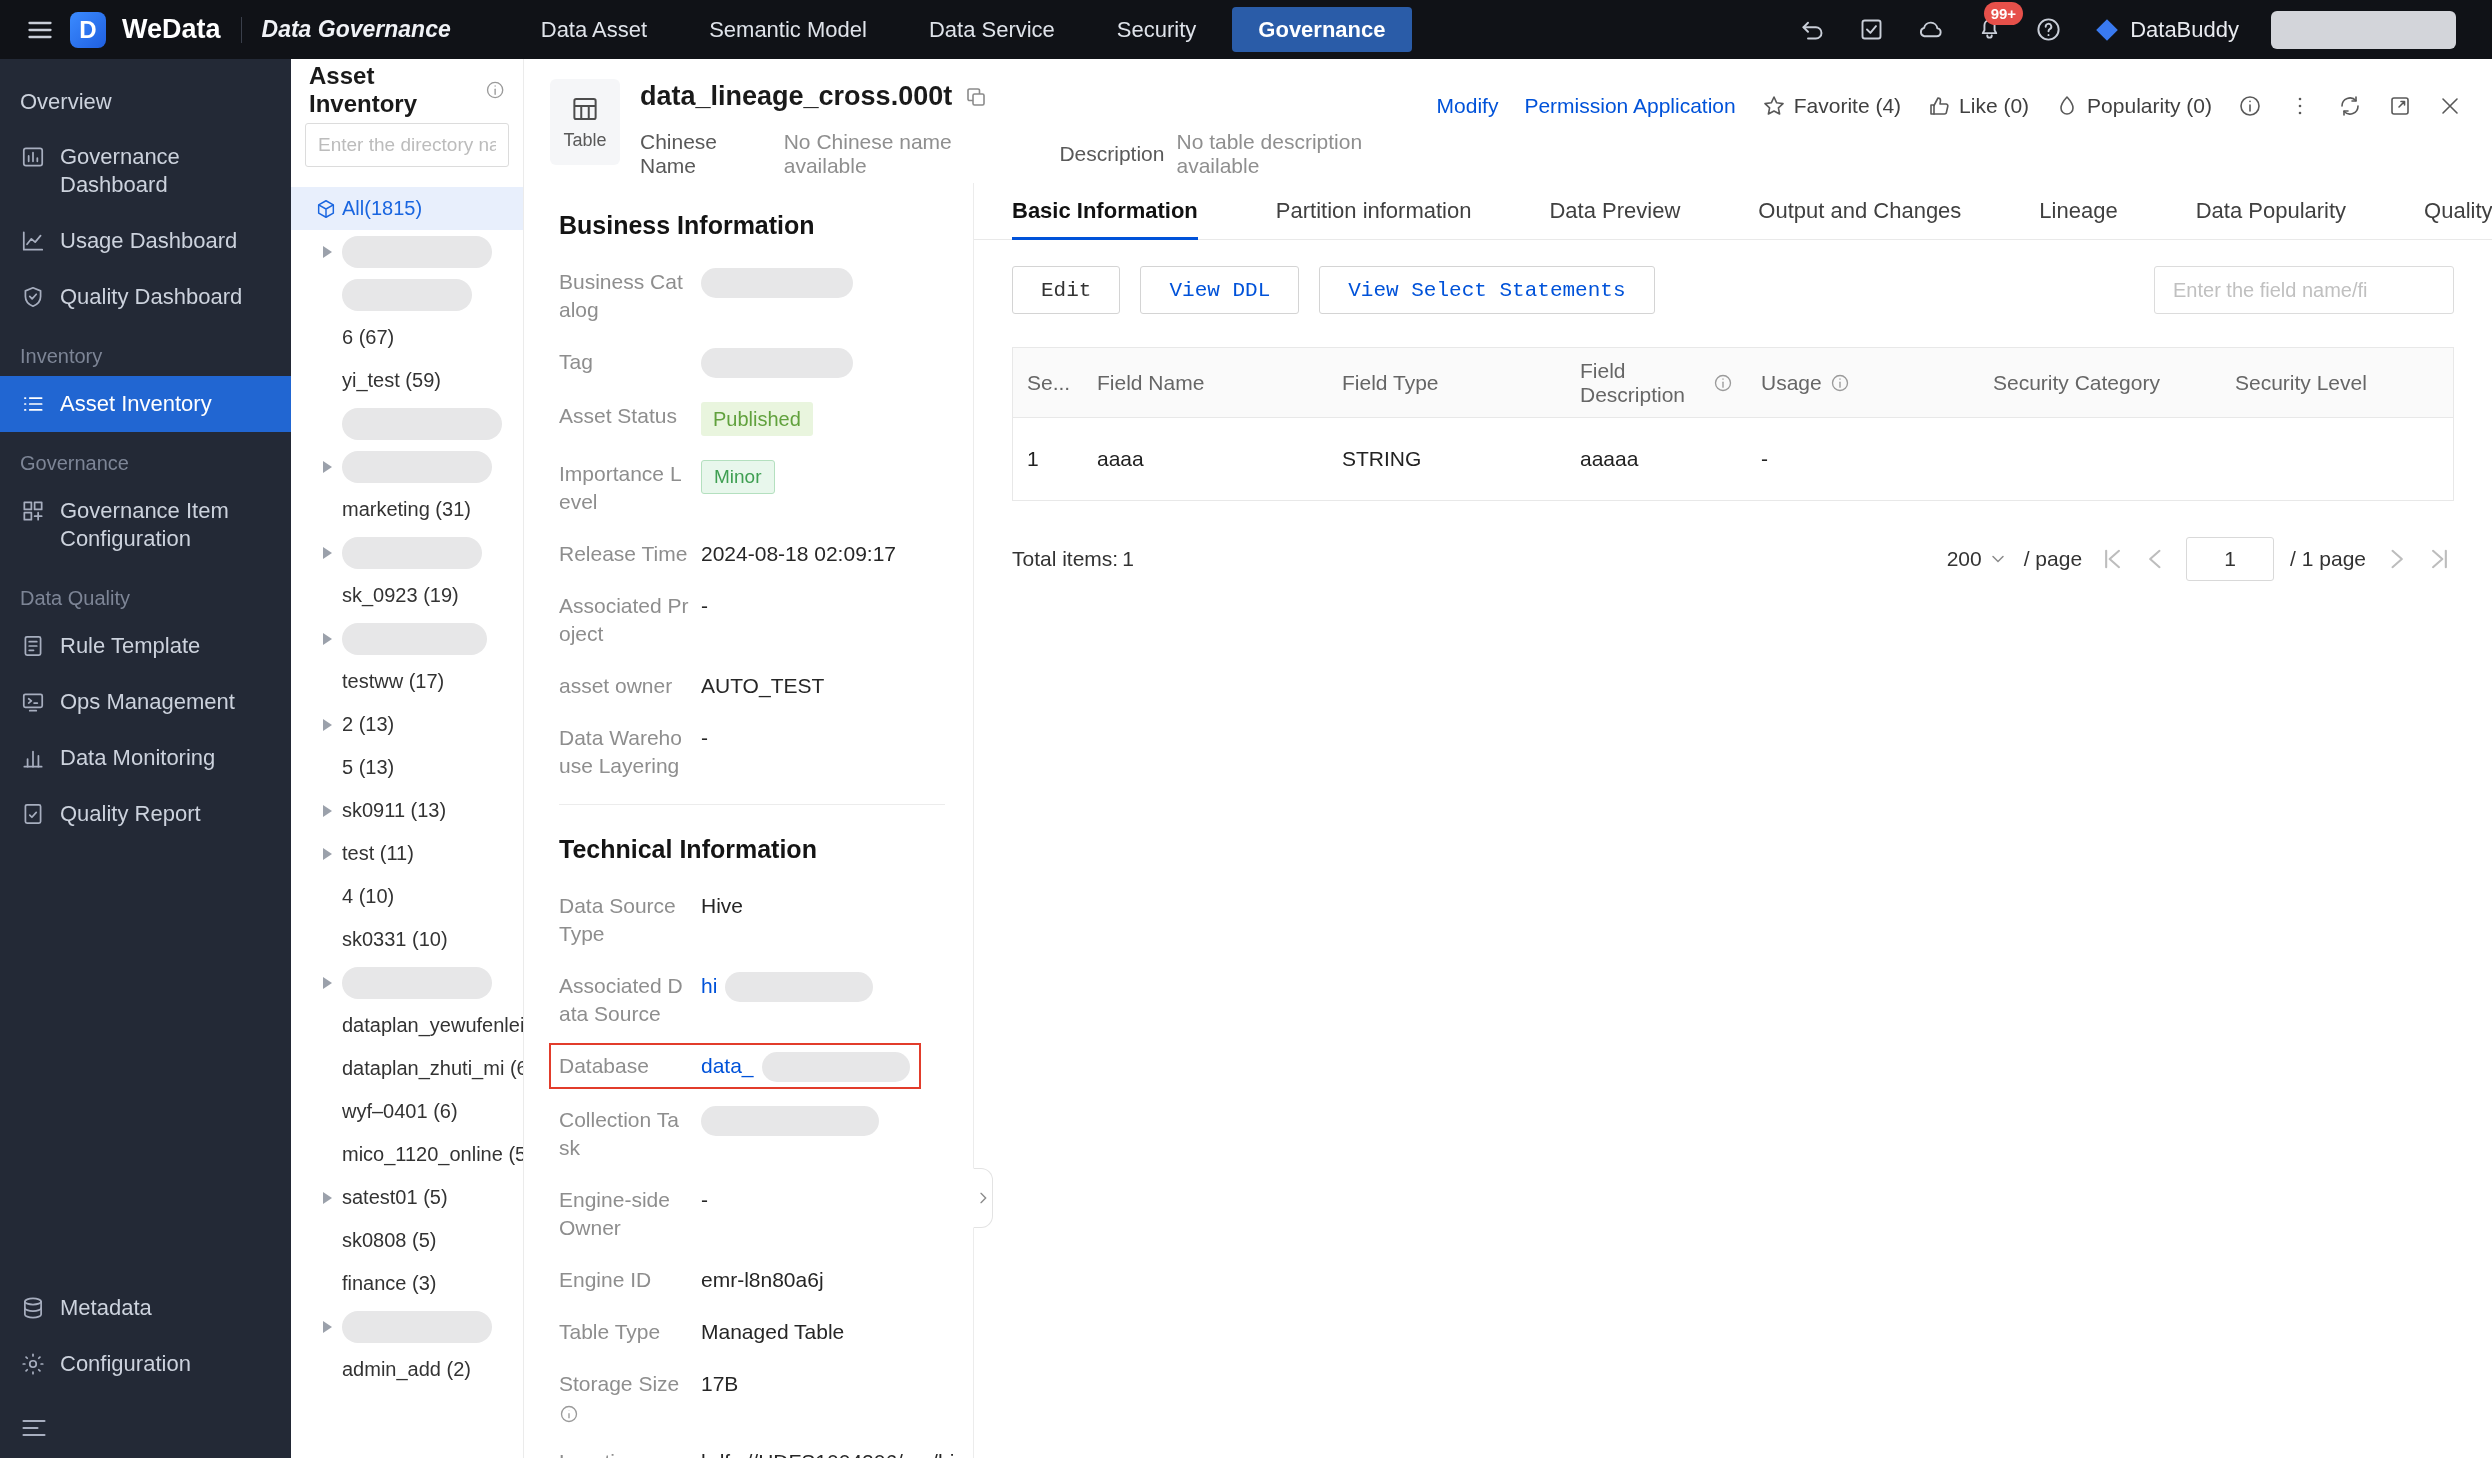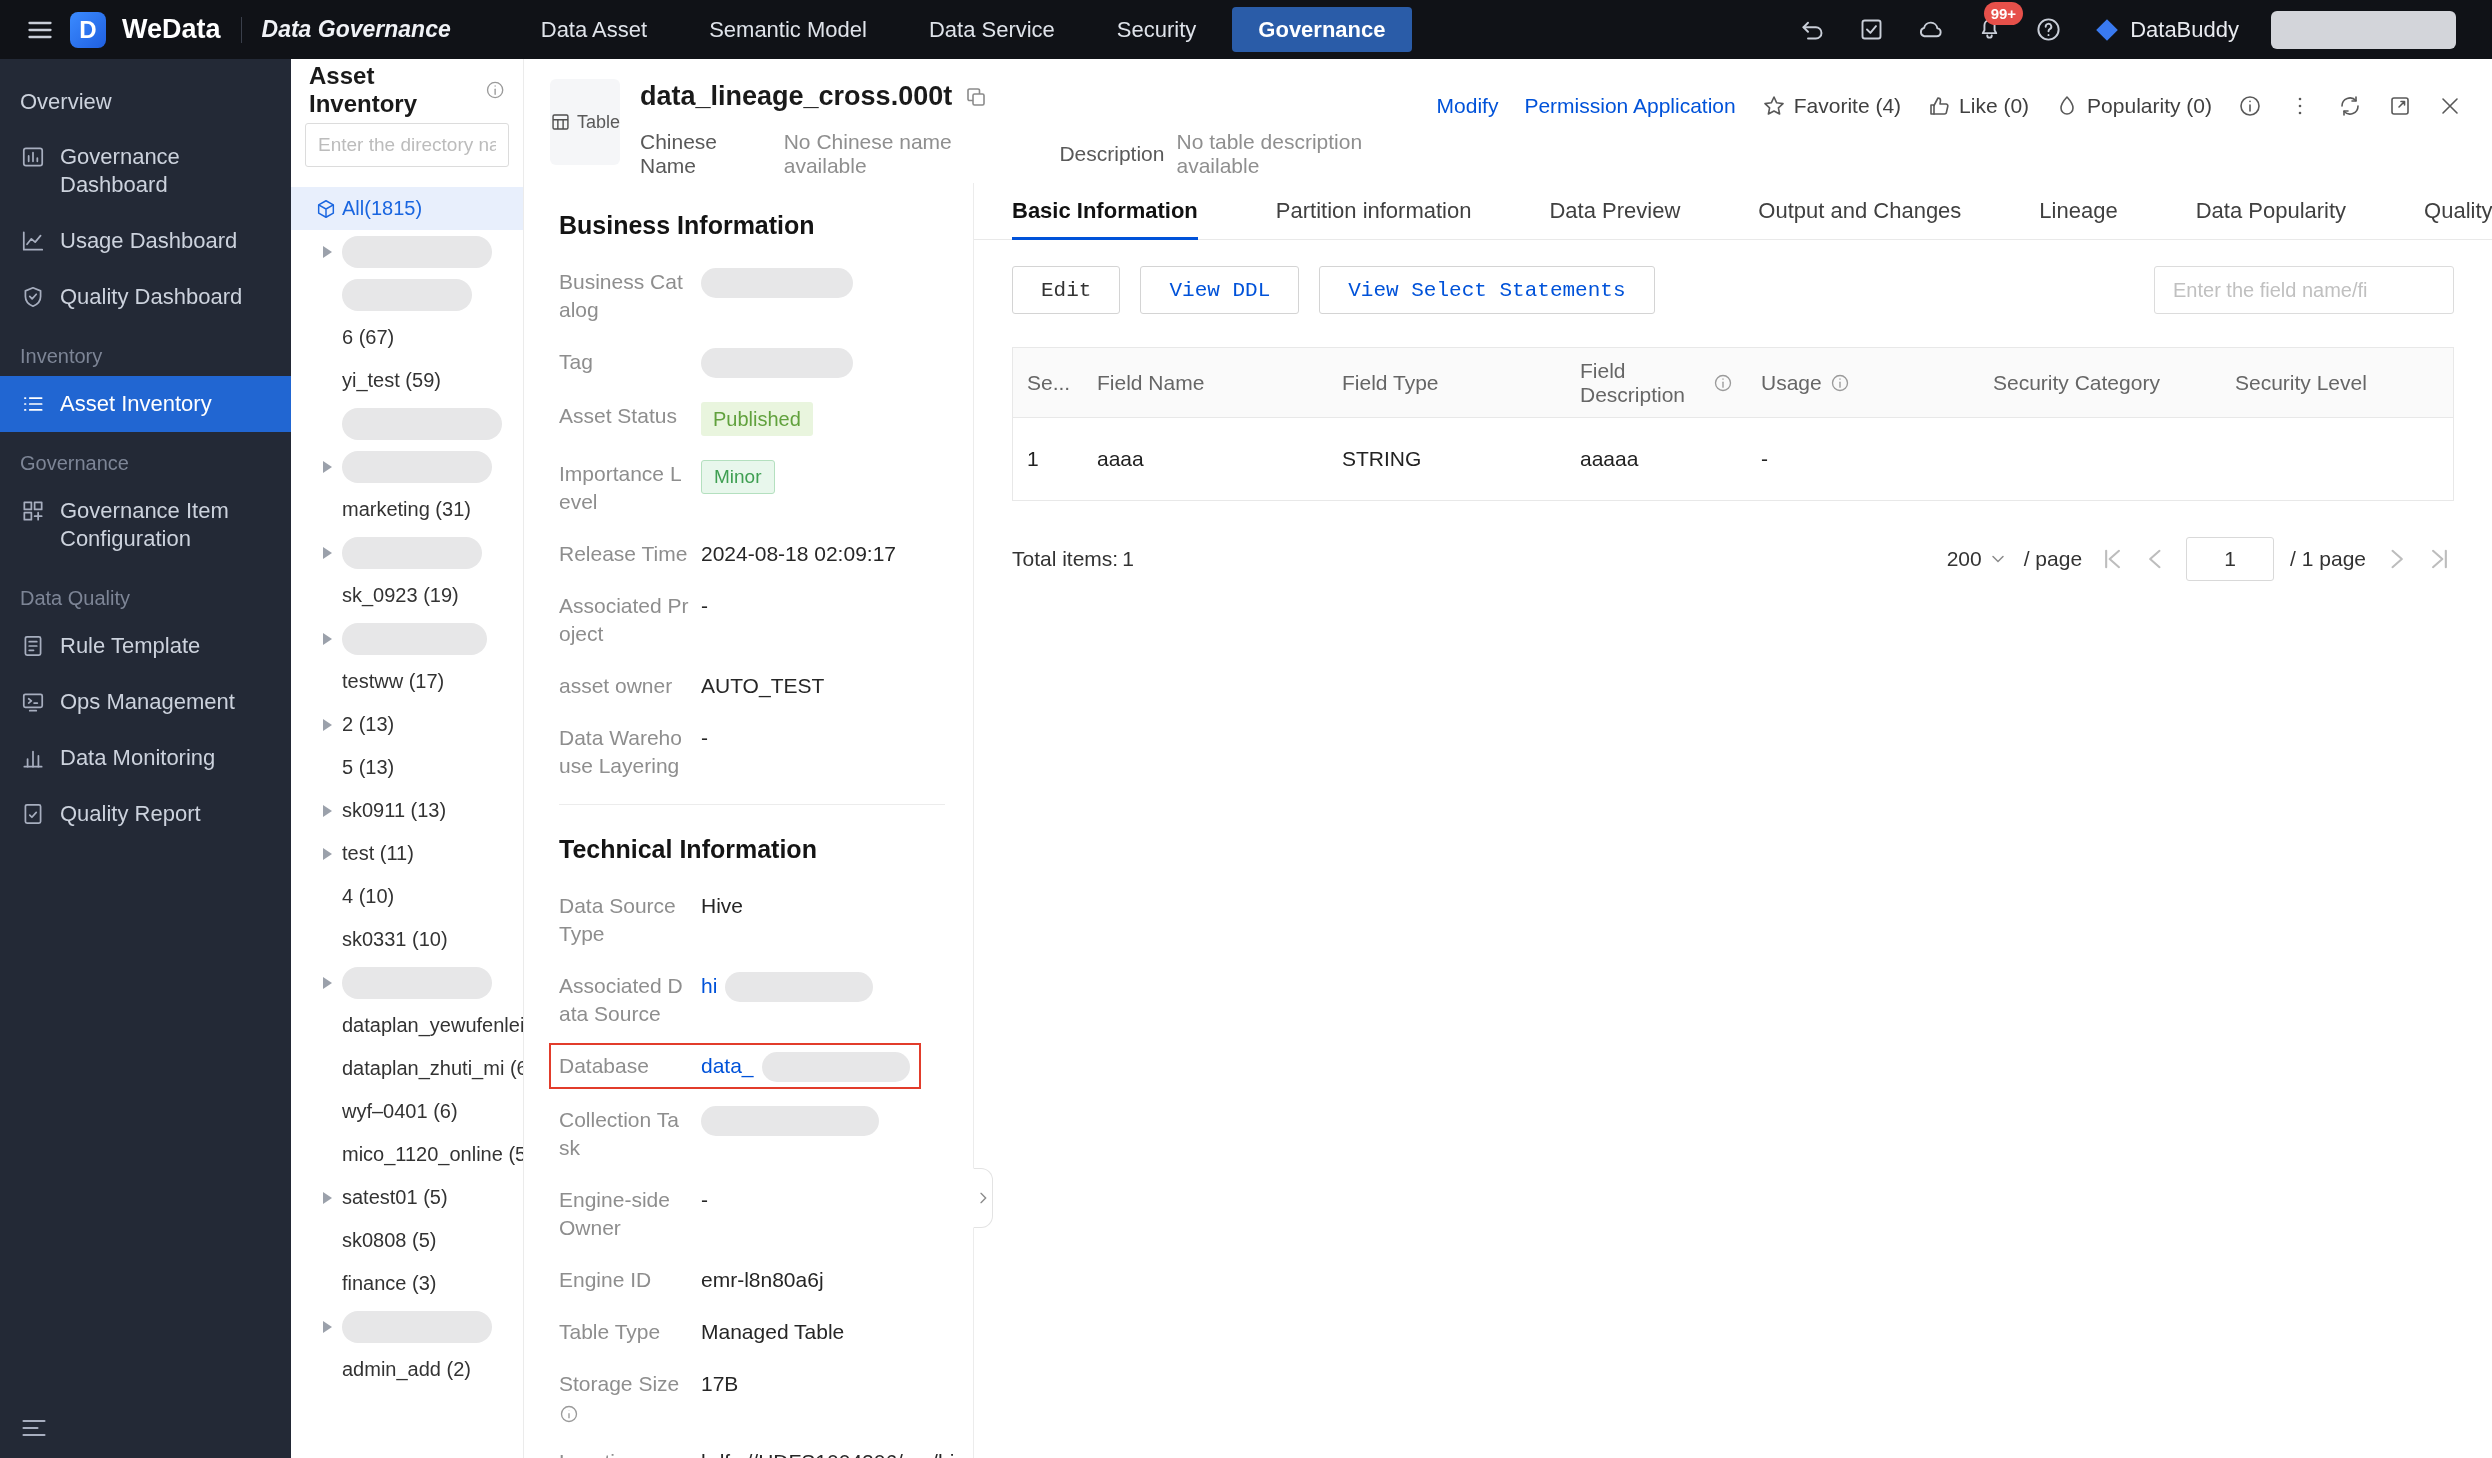--- a/index.html
+++ b/index.html
@@ -48,21 +48,21 @@
   .tree-search input::placeholder { color:#bcbcbc; }
   .tree-list { padding-top:6px; }
   .tree-row { position:relative; display:flex; align-items:center; height:43px; padding-left:51px; font-size:20px; color:#333; cursor:pointer; white-space:nowrap; overflow:hidden; }
   .tree-row.selected { background:#e8effc; color:#1a66e0; }
   .tri { position:absolute; left:32px; width:0; height:0; border-left:9px solid #9ba1ab; border-top:6px solid transparent; border-bottom:6px solid transparent; }
   .cube { position:absolute; left:24px; width:22px; height:22px; stroke:#1a66e0; fill:none; stroke-width:1.6; stroke-linejoin:round; }
   .pill { display:inline-block; height:32px; border-radius:16px; background:#e7e7e8; }
 
   
   .content-header { position:absolute; top:59px; left:524px; right:0; height:124px; background:#fff; display:flex; padding:20px 30px 0 26px; z-index:5; }
-  .type-chip { width:70px; height:86px; background:#f5f6f8; border-radius:6px; display:flex; align-items:center; justify-content:center; gap:6px; flex:0 0 70px; }
+  .type-chip { width:70px; height:86px; background:#f5f6f8; border-radius:6px; display:flex; flex-direction:column; align-items:center; justify-content:center; gap:6px; flex:0 0 70px; }
   .type-chip svg { width:30px; height:30px; stroke:#4d4d4d; fill:none; stroke-width:1.6; }
   .type-chip span { font-size:18px; color:#595959; }
   .head-text { margin-left:20px; }
   .title-row { display:flex; align-items:center; gap:12px; margin-top:2px; }
   .page-title { font-size:27px; font-weight:bold; color:#1a1a1a; }
   .copy-icn { width:24px; height:24px; stroke:#8a8a8a; fill:none; stroke-width:1.6; cursor:pointer; }
   .sub-row { display:flex; align-items:center; margin-top:18px; font-size:21px; }
   .sub-label { color:#595959; margin-right:12px; }
   .sub-value { color:#8f8f8f; }
   .sub-gap { width:34px; }
@@ -239,20 +239,37 @@
         <span>Data Monitoring</span>
       </div>
       <div class="side-item">
         <svg class="sic" viewBox="0 0 24 24">
             <rect x="5" y="3.5" width="14" height="17" rx="1.5"></rect>
             <path d="M9 13l2 2 4-4.5"></path>
           </svg>
         <span>Quality Report</span>
       </div>
     </div>
+    <div class="side-bottom">
+      <div class="side-item">
+        <svg class="sic" viewBox="0 0 24 24">
+            <ellipse cx="12" cy="6" rx="7.5" ry="2.8"></ellipse>
+            <path d="M4.5 6v12c0 1.5 3.4 2.8 7.5 2.8s7.5-1.3 7.5-2.8V6"></path>
+            <path d="M4.5 12c0 1.5 3.4 2.8 7.5 2.8s7.5-1.3 7.5-2.8"></path>
+          </svg>
+        <span>Metadata</span>
+      </div>
+      <div class="side-item">
+        <svg class="sic" viewBox="0 0 24 24">
+            <circle cx="12" cy="12" r="3"></circle>
+            <path d="M12 4.5V3M12 21v-1.5M19.5 12H21M3 12h1.5M17.3 6.7l1.1-1.1M5.6 18.4l1.1-1.1M17.3 17.3l1.1 1.1M5.6 5.6l1.1 1.1"></path>
+          </svg>
+        <span>Configuration</span>
+      </div>
+    </div>
     <svg class="side-collapse" viewBox="0 0 24 24">
         <path d="M3 6h18M3 12h12M3 18h18"></path>
       </svg>
   </div>
 
   <div class="tree">
     <div class="tree-head">
       <span>Asset Inventory</span>
       <svg class="iic" viewBox="0 0 24 24">
           <circle cx="12" cy="12" r="9"></circle>

